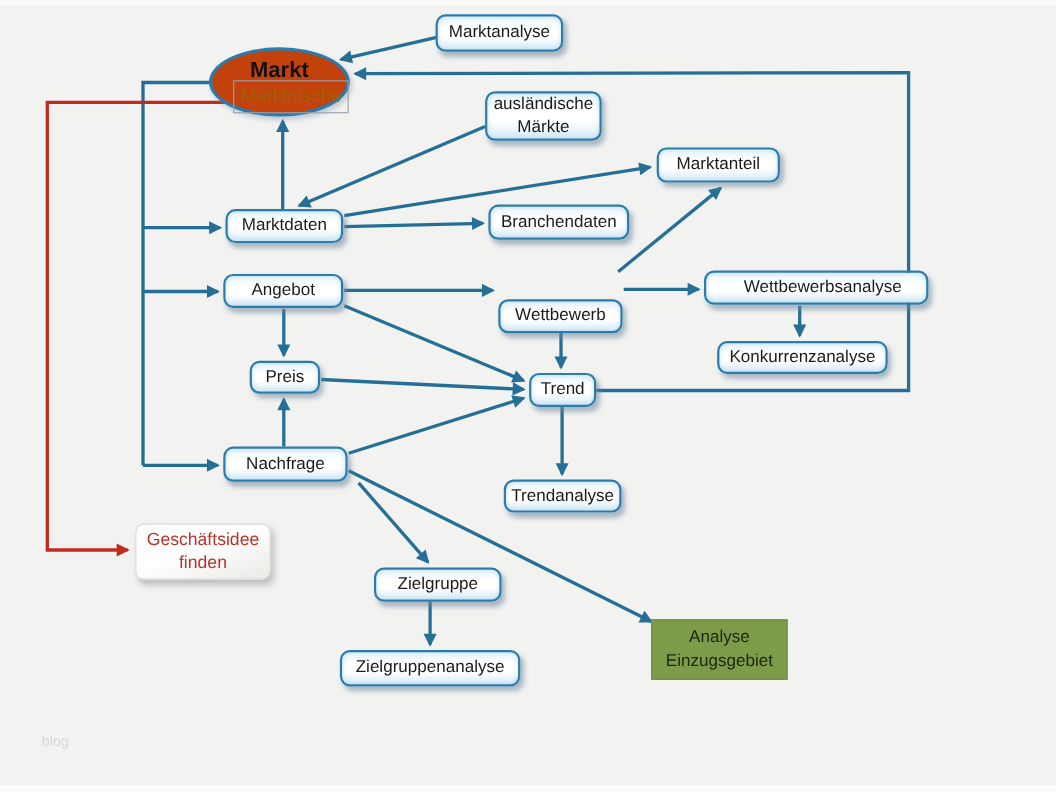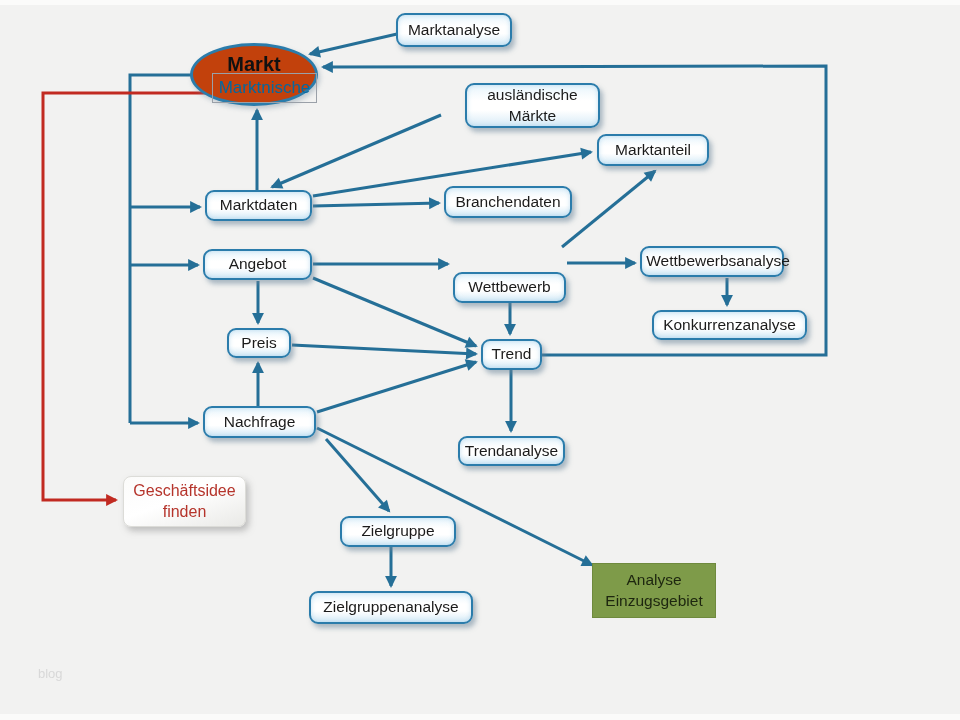--- a/index.html
+++ b/index.html
@@ -43,21 +43,21 @@
     align-items: flex-start;
     padding-top: 5px;
     font-weight: bold;
     font-size: 20px;
     color: #111111;
     z-index: 2;
   }
   .node.label-rect {
     border: 1px solid #9aa0a8;
     background: transparent;
-    color: #0369a1;
+    color: #a16207;
     font-size: 17px;
     z-index: 3;
   }
   .node.soft {
     border: 1px solid #dcdcd8;
     border-radius: 8px;
     background: linear-gradient(160deg, #fbfbfa 0%, #ffffff 45%, #e9e9e6 100%);
     box-shadow: 3px 4px 6px rgba(140,140,140,0.5);
     color: #b5342b;
     font-size: 16px;
@@ -117,28 +117,28 @@
       <polyline points="326,439 389,511" fill="none" stroke="#256f97" stroke-width="3" stroke-linejoin="miter" marker-end="url(#arrow-blue)"></polyline>
       <polyline points="317,428 592,565" fill="none" stroke="#256f97" stroke-width="3" stroke-linejoin="miter" marker-end="url(#arrow-blue)"></polyline>
       <polyline points="391,547 391,586" fill="none" stroke="#256f97" stroke-width="3" stroke-linejoin="miter" marker-end="url(#arrow-blue)"></polyline>
       <polyline points="258,93 43,93 43,500 116,500" fill="none" stroke="#c12a21" stroke-width="3" stroke-linejoin="miter" marker-end="url(#arrow-red)"></polyline>
     </svg>
 
   <div id="nodes">
       <div class="node box" style="left: 396px; top: 13px; width: 116px; height: 34px;">Marktanalyse</div>
       <div class="node ellipse" style="left: 190px; top: 43px; width: 128px; height: 63px;">Markt</div>
       <div class="node label-rect" style="left: 212px; top: 73px; width: 105px; height: 30px;">Marktnische</div>
-      <div class="node box" style="left: 441px; top: 83px; width: 135px; height: 45px; margin-left: 24px;">ausländische
+      <div class="node box" style="left: 441px; top: 83px; width: 106px; height: 45px;">ausländische
 Märkte</div>
       <div class="node box" style="left: 597px; top: 134px; width: 112px; height: 32px;">Marktanteil</div>
       <div class="node box" style="left: 205px; top: 190px; width: 107px; height: 31px;">Marktdaten</div>
       <div class="node box" style="left: 444px; top: 186px; width: 128px; height: 32px;">Branchendaten</div>
       <div class="node box" style="left: 203px; top: 249px; width: 109px; height: 31px;">Angebot</div>
       <div class="node box" style="left: 453px; top: 248px; width: 113px; height: 31px; margin-top: 24px;">Wettbewerb</div>
-      <div class="node box" style="left: 640px; top: 246px; width: 144px; height: 31px; padding-left: 12px;">Wettbewerbsanalyse</div>
+      <div class="node box" style="left: 640px; top: 246px; width: 204px; height: 31px; padding-left: 12px;">Wettbewerbsanalyse</div>
       <div class="node box" style="left: 652px; top: 310px; width: 155px; height: 30px;">Konkurrenzanalyse</div>
       <div class="node box" style="left: 227px; top: 328px; width: 64px; height: 30px;">Preis</div>
       <div class="node box" style="left: 481px; top: 339px; width: 61px; height: 31px;">Trend</div>
       <div class="node box" style="left: 203px; top: 406px; width: 113px; height: 32px;">Nachfrage</div>
       <div class="node box" style="left: 458px; top: 436px; width: 107px; height: 30px;">Trendanalyse</div>
       <div class="node soft" style="left: 123px; top: 476px; width: 123px; height: 51px;">Geschäftsidee
 finden</div>
       <div class="node box" style="left: 340px; top: 516px; width: 116px; height: 31px;">Zielgruppe</div>
       <div class="node box" style="left: 309px; top: 591px; width: 164px; height: 33px;">Zielgruppenanalyse</div>
       <div class="node green" style="left: 592px; top: 563px; width: 124px; height: 55px;">Analyse

